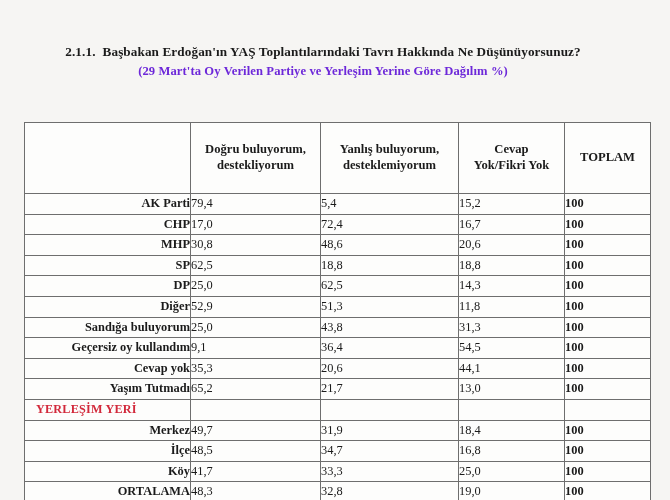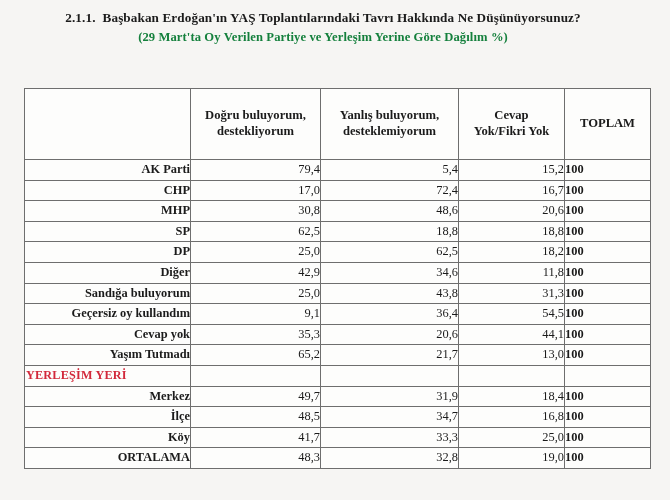--- a/index.html
+++ b/index.html
@@ -18,37 +18,38 @@
     position: relative;
     width: 670px;
     height: 500px;
     box-sizing: border-box;
   }
 
   
   .heading {
     padding: 9px 40px 0 16px;
     text-align: center;
+    margin-top: 34px;
   }
   .q-line1 {
     font-size: 13.2px;
     font-weight: bold;
     line-height: 1.32;
     text-align: center;
     letter-spacing: 0.1px;
   }
   .q-num {
     font-weight: bold;
     margin-right: 7px;
   }
   .q-sub {
     margin-top: 3px;
     font-size: 12.6px;
     font-weight: bold;
-    color: #15803d;
+    color: #6d28d9;
     line-height: 1.3;
     letter-spacing: 0.1px;
   }
 
   
   .table-wrap {
     position: absolute;
     left: 24px;
     top: 88px;
     width: 626px;
@@ -88,30 +89,30 @@
     vertical-align: middle;
   }
   td.rowlabel {
     text-align: right;
     padding-left: 6px;
     font-weight: bold;
     font-size: 12.5px;
     white-space: nowrap;
   }
   td.val {
-    text-align: right;
+    text-align: left;
     font-size: 12.3px;
   }
   td.total {
     font-weight: bold;
     font-size: 12.3px;
   }
   tr.section td {
     text-align: left;
-    padding-left: 1px;
+    padding-left: 11px;
     font-weight: bold;
     color: #d2293b;
     font-size: 12.2px;
     letter-spacing: 0.2px;
     height: 20px;
   }
   tr.section td.sec-empty {
     border-left: 1px solid #6e6e6e;
   }
 </style>
@@ -182,27 +183,27 @@
             <td class="rowlabel">SP</td>
             <td class="val">62,5</td>
             <td class="val">18,8</td>
             <td class="val">18,8</td>
             <td class="total">100</td>
           </tr>
           <tr>
             <td class="rowlabel">DP</td>
             <td class="val">25,0</td>
             <td class="val">62,5</td>
-            <td class="val">18,2</td>
+            <td class="val">14,3</td>
             <td class="total">100</td>
           </tr>
           <tr>
             <td class="rowlabel">Diğer</td>
-            <td class="val">42,9</td>
-            <td class="val">34,6</td>
+            <td class="val">52,9</td>
+            <td class="val">51,3</td>
             <td class="val">11,8</td>
             <td class="total">100</td>
           </tr>
           <tr>
             <td class="rowlabel">Sandığa buluyorum</td>
             <td class="val">25,0</td>
             <td class="val">43,8</td>
             <td class="val">31,3</td>
             <td class="total">100</td>
           </tr>

